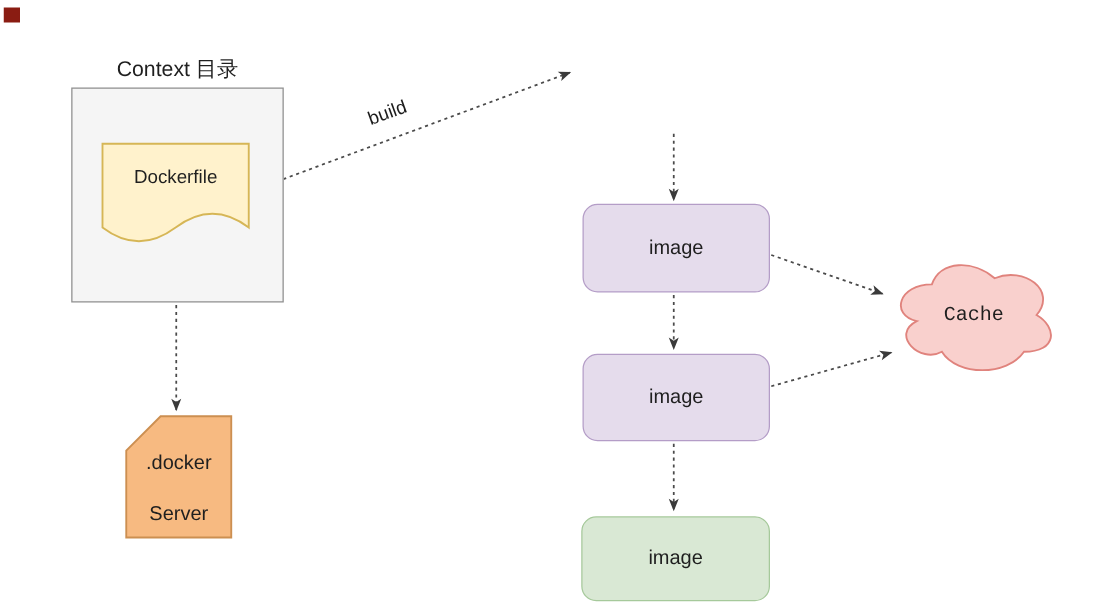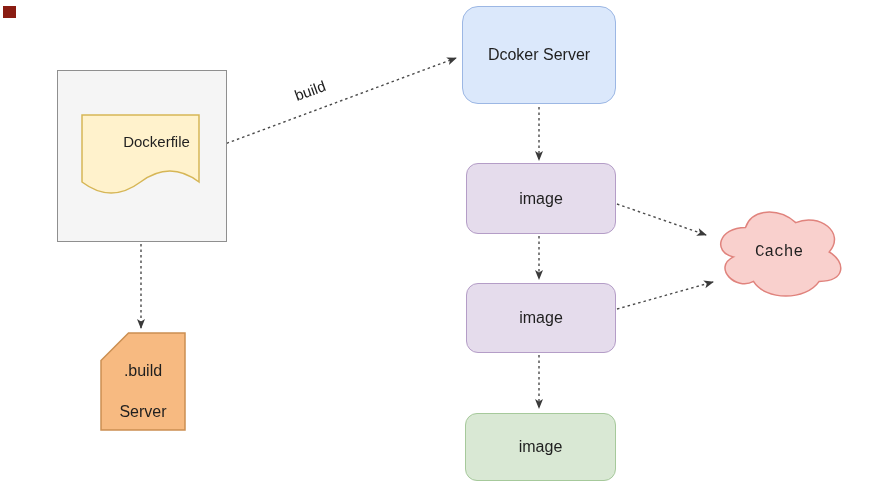--- a/index.html
+++ b/index.html
@@ -16,21 +16,21 @@
   .box{
     position:absolute;box-sizing:border-box;display:flex;align-items:center;justify-content:center;
     text-align:center;
   }
   #context-box{
     left:57px;top:70px;width:170px;height:172px;
     background:#f5f5f5;border:1px solid #8f8f8f;
   }
   #context-label{left:52px;top:44px;width:180px;height:22px;font-size:17px;}
   #dockerfile-svg{left:81px;top:114px;width:119px;height:82px;overflow:visible;}
-  #dockerfile-label{left:81px;top:126px;width:119px;height:30px;font-size:15px;padding-left:16px;}
+  #dockerfile-label{left:81px;top:126px;width:119px;height:30px;font-size:15px;}
   #server-box{
     left:462px;top:6px;width:154px;height:98px;border-radius:16px;
     background:#dbe8fb;border:1.5px solid #9cb7e4;font-size:16px;
   }
   .image-box{
     width:150px;border-radius:12px;background:#e5dcec;border:1.5px solid #b49dc7;font-size:16px;
   }
   #image1{left:466px;top:163px;height:71px;}
   #image2{left:466px;top:283px;height:70px;}
   #image3{
@@ -66,32 +66,30 @@
       <path d="M206,151 L456,58" marker-end="url(#arrowhead)"></path>
       <path d="M539,107 L539,160" marker-end="url(#arrowhead)"></path>
       <path d="M539,236 L539,279" marker-end="url(#arrowhead)"></path>
       <path d="M539,355 L539,408" marker-end="url(#arrowhead)"></path>
       <path d="M617,204 L706,235" marker-end="url(#arrowhead)"></path>
       <path d="M617,309 L713,282" marker-end="url(#arrowhead)"></path>
       <path d="M141,244 L141,328" marker-end="url(#arrowhead)"></path>
     </g>
   </svg>
 
+  <div class="node-label" id="context-label">Context 目录</div>
   <div id="context-box" class="box"></div>
 
   <svg id="dockerfile-svg" class="abs" viewBox="0 0 119 82">
     <path d="M1,1 L118,1 L118,68 Q89,46 59.5,68 Q30,90 1,68 Z" fill="#fff2cc" stroke="#d6b656" stroke-width="1.5"></path>
   </svg>
   <div class="node-label" id="dockerfile-label">Dockerfile</div>
 
   <div class="edge-label" id="build-label">build</div>
 
-  <div id="server-box" class="box">
-    <span>Dcoker Server</span>
-  </div>
 
   <div id="image1" class="box image-box">
     <span>image</span>
   </div>
   <div id="image2" class="box image-box">
     <span>image</span>
   </div>
   <div id="image3" class="box">
     <span>image</span>
   </div>
@@ -102,18 +100,18 @@
              C134,29.4 107.2,9.8 83.75,19.6 C67,4.9 40.2,4.9 33.5,24.5 Z" fill="#f9d0cd" stroke="#e0837d" stroke-width="1.5"></path>
   </svg>
   <div class="node-label" id="cache-label">Cache</div>
 
 
   <svg id="note-svg" class="abs" viewBox="0 0 86 99">
     <path d="M28.5,1 L85,1 L85,98 L1,98 L1,28.5 Z" fill="#f7ba81" stroke="#cc8f51" stroke-width="1.5"></path>
   </svg>
   <div class="node-label" id="note-label">
     <span>
-      <span>.build</span><br>
+      <span>.docker</span><br>
       <span>Server</span>
     </span>
   </div>
 
 </div>
 
 </body></html>

